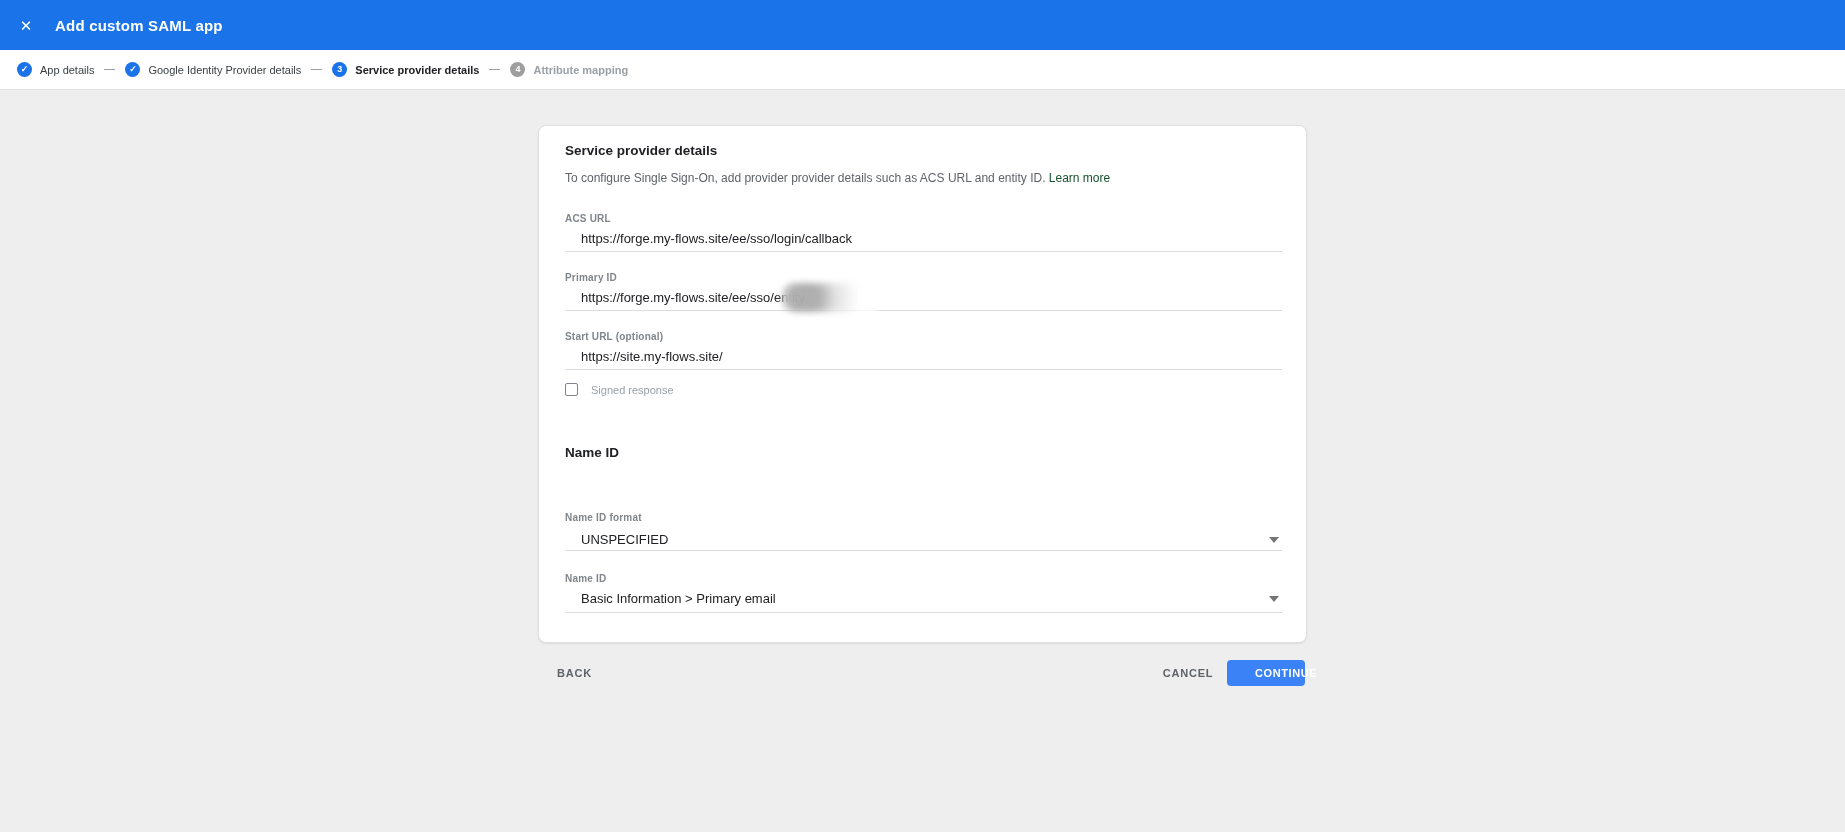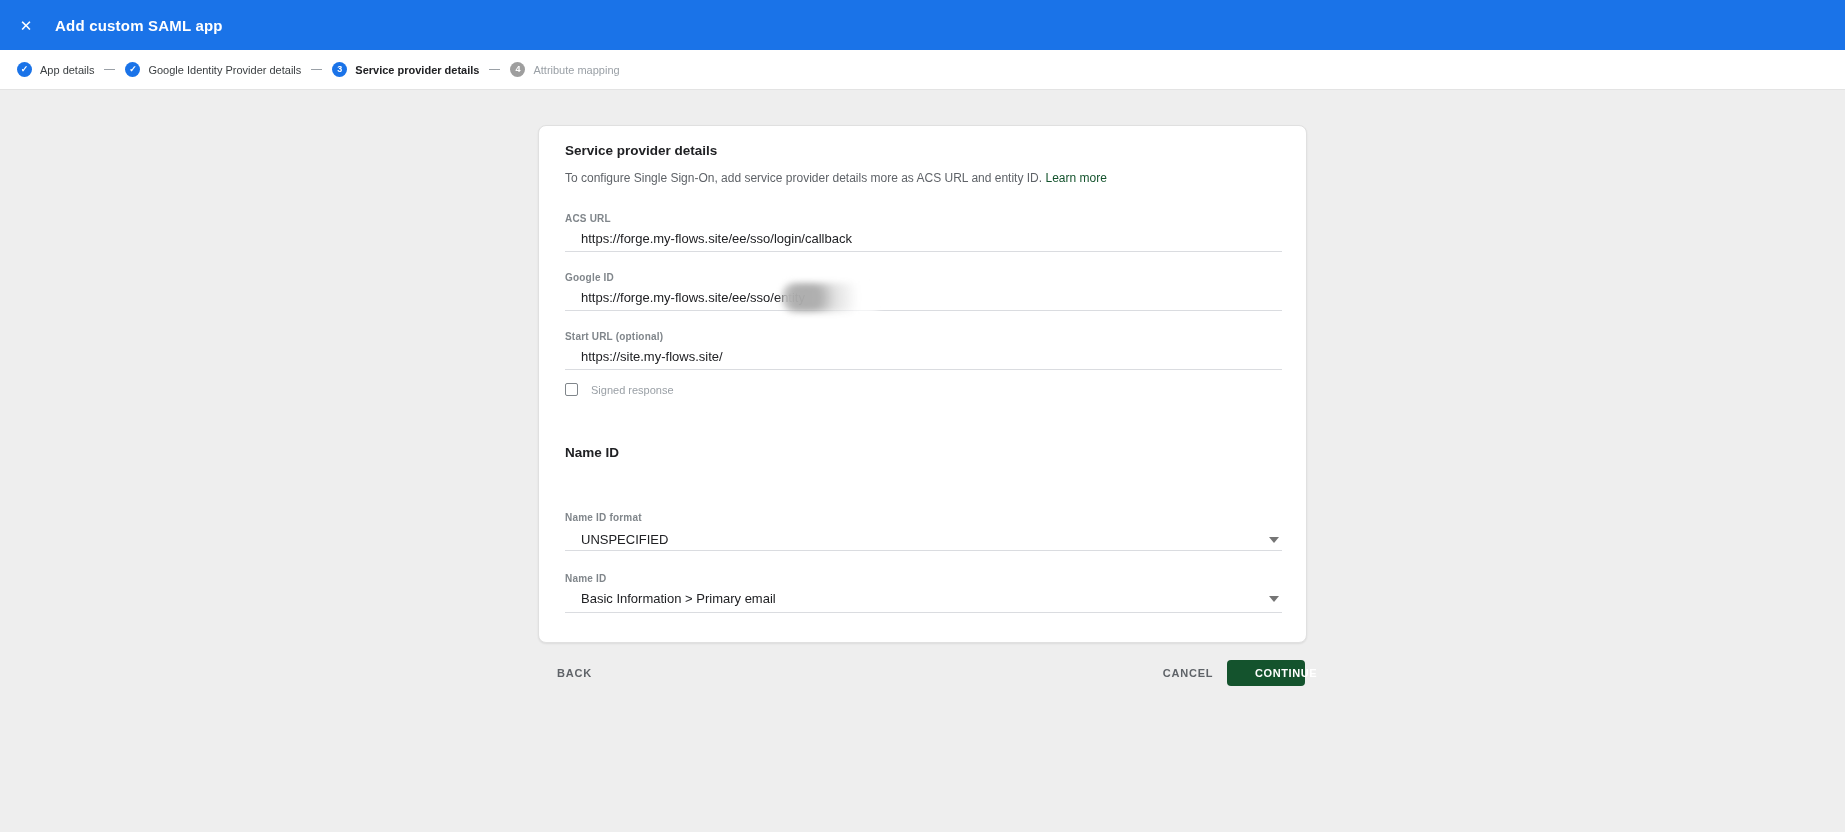--- a/index.html
+++ b/index.html
@@ -34,21 +34,21 @@
   .step { display: flex; align-items: center; cursor: pointer; }
   .step-circle {
     width: 15px; height: 15px; border-radius: 50%; flex: none;
     display: flex; align-items: center; justify-content: center;
     color: #ffffff; font-size: 9px; font-weight: 700; line-height: 1;
   }
   .step-circle.blue { background: #1a73e8; }
   .step-circle.gray { background: #9e9e9e; }
   .step-label { margin-left: 8px; font-size: 11px; color: #3c4043; white-space: nowrap; }
   .step-label.active { color: #202124; font-weight: 700; }
-  .step-label.inactive { color: #9aa0a6; font-weight: 400; }
+  .step-label.inactive { color: #9aa0a6; font-weight: 700; }
   .step-dash { width: 11px; height: 1px; background: #9aa0a6; margin: 0 10px; flex: none; }
 
   
   .card {
     position: absolute; left: 538px; top: 125px; width: 769px; height: 518px;
     background: #ffffff; border: 1px solid #e0e0e0; border-radius: 8px;
     box-shadow: 0 1px 2px rgba(0,0,0,0.08);
   }
   .card * { position: absolute; }
   .card-title { left: 26px; top: 17px; font-size: 13.5px; font-weight: 700; color: #202124; }
@@ -86,21 +86,21 @@
   .btn-text {
     position: absolute; top: 660px; height: 26px; line-height: 26px;
     font-size: 11px; font-weight: 700; letter-spacing: .8px; color: #5f6368;
     text-align: center; cursor: pointer; border-radius: 4px; background: transparent; border: none;
     font-family: "Liberation Sans", sans-serif;
   }
   .btn-back   { left: 544px; width: 48px; text-align: right; }
   .btn-cancel { left: 1160px; width: 56px; }
   .btn-primary {
     position: absolute; left: 1227px; top: 660px; width: 78px; height: 26px;
-    background: #14532d; color: #ffffff; border: none; border-radius: 4px;
+    background: #3b82f6; color: #ffffff; border: none; border-radius: 4px;
     font-size: 11px; font-weight: 700; letter-spacing: .6px; cursor: pointer;
     font-family: "Liberation Sans", sans-serif;
     padding-left: 28px;
   }
 </style>
 </head>
 <body>
 
 <div class="app-bar">
   <div class="close-x">✕</div>
@@ -125,29 +125,29 @@
   <div class="step-dash"></div>
   <div class="step">
     <div class="step-circle gray">4</div>
     <div class="step-label inactive">Attribute mapping</div>
   </div>
 </div>
 
 <div class="card">
   <div class="card-title">Service provider details</div>
   <div class="card-desc">
-    <span style="position:static">To configure Single Sign-On, add service provider details more as ACS URL and entity ID.</span>
+    <span style="position:static">To configure Single Sign-On, add provider provider details such as ACS URL and entity ID.</span>
     <a class="link">Learn more</a>
   </div>
 
   <div class="field-label" style="top:87px">ACS URL</div>
   <div class="field-value" style="top:105px">https://forge.my-flows.site/ee/sso/login/callback</div>
   <div class="underline" style="top:125px"></div>
 
-  <div class="field-label" style="top:146px">Google ID</div>
+  <div class="field-label" style="top:146px">Primary ID</div>
   <div class="field-value" style="top:164px">https://forge.my-flows.site/ee/sso/entity</div>
   <div class="underline" style="top:184px"></div>
   <div class="redaction"></div>
 
   <div class="field-label" style="top:205px">Start URL (optional)</div>
   <div class="field-value" style="top:223px">https://site.my-flows.site/</div>
   <div class="underline" style="top:243px"></div>
 
   <div class="checkbox"></div>
   <div class="checkbox-label">Signed response</div>

